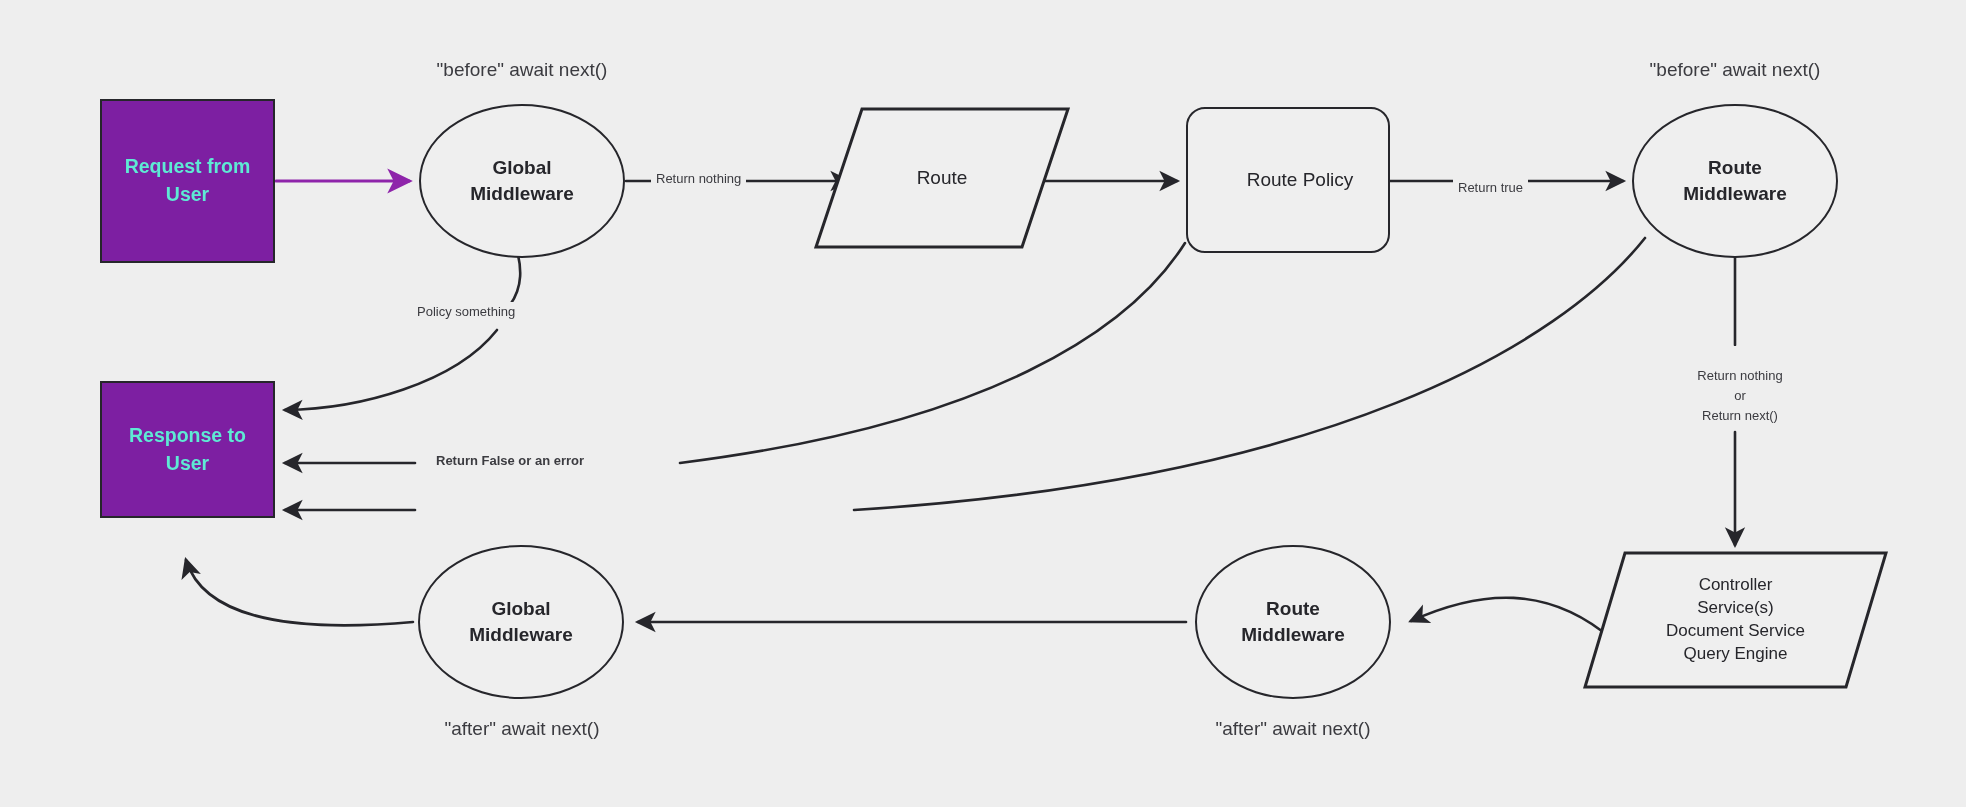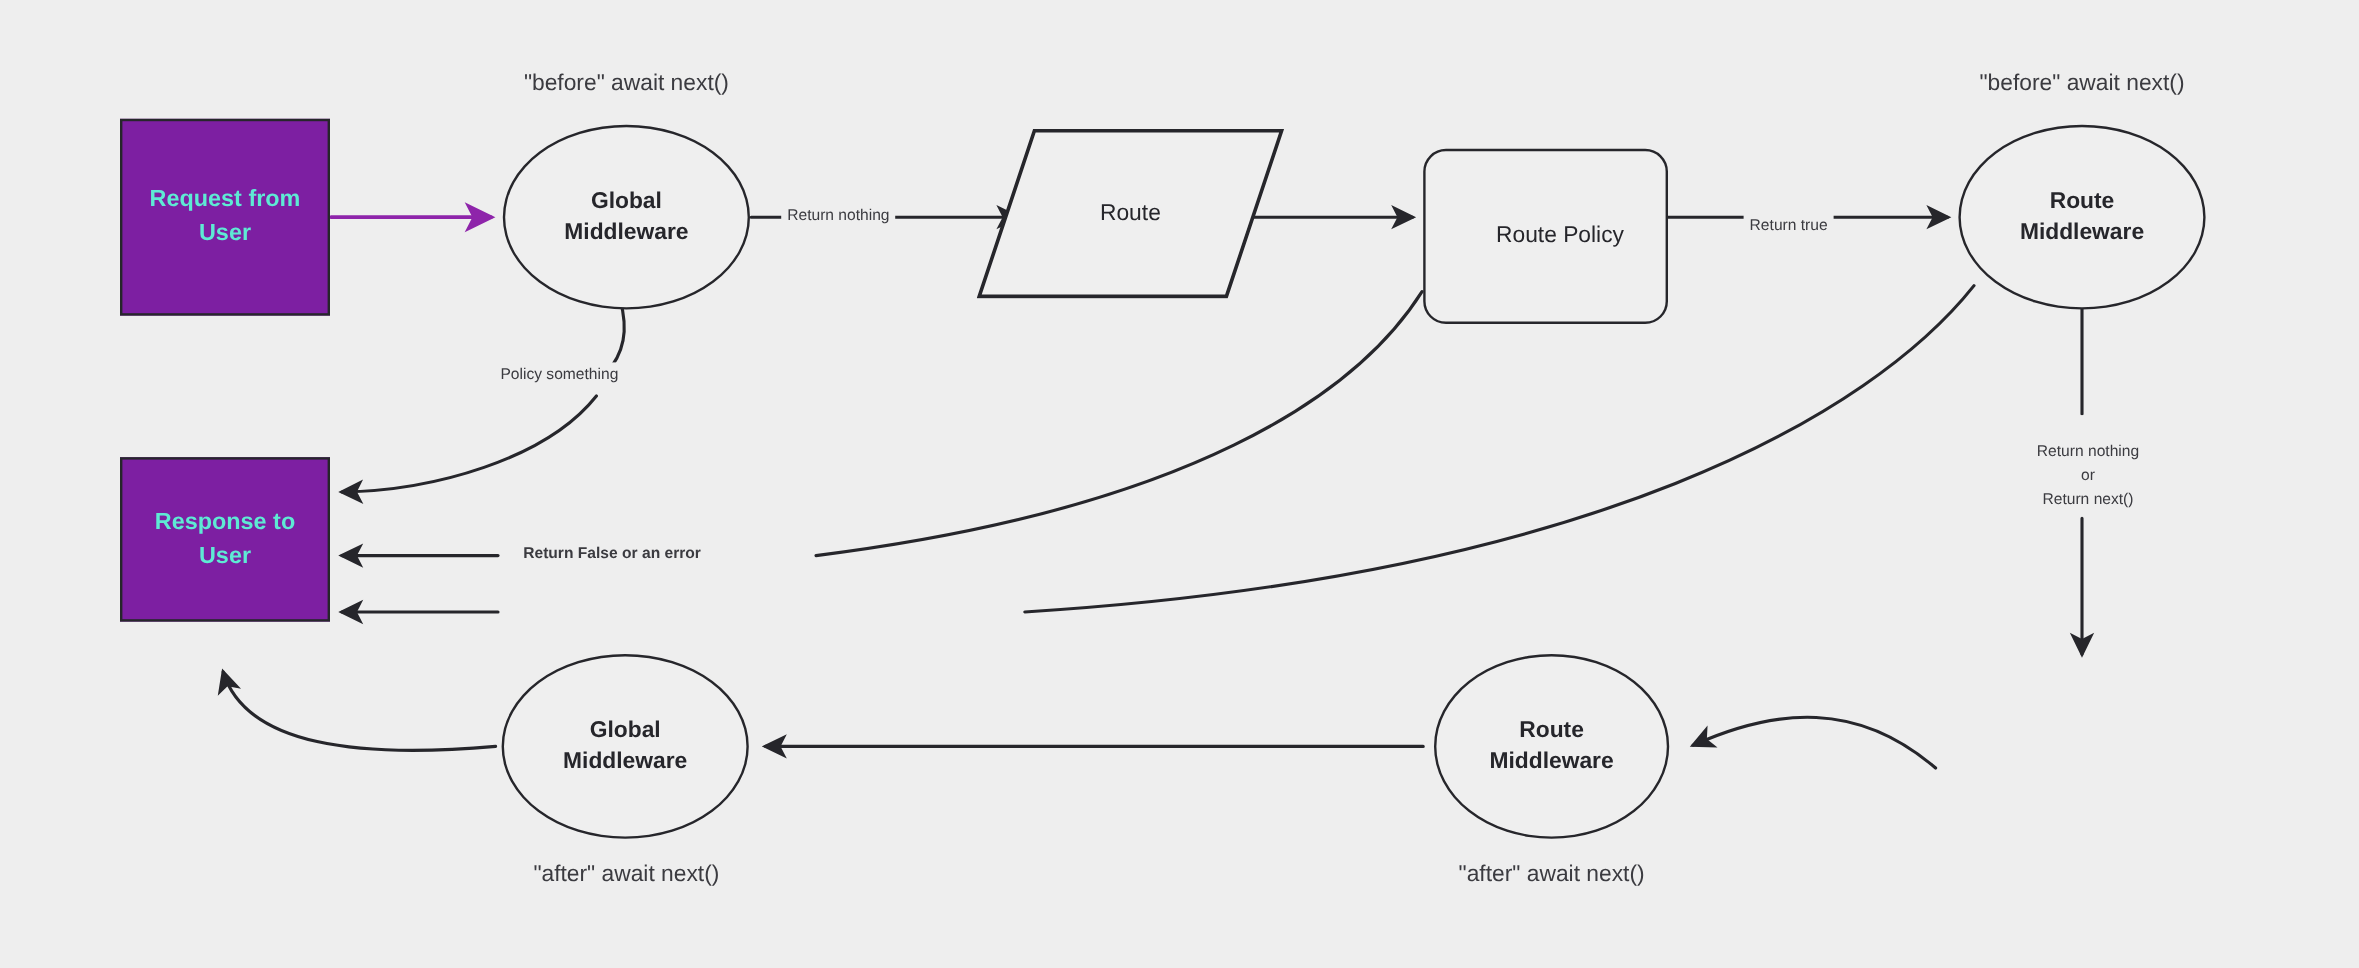--- a/index.html
+++ b/index.html
@@ -154,29 +154,38 @@
 Middleware</span>
   </div>
 
   <div class="node node-parallelogram" style="left:814px; top:107px; width:256px; height:142px;">
     <svg class="para-shape" viewBox="0 0 256 142" preserveAspectRatio="none">
       <polygon points="48,2 254,2 208,140 2,140" fill="#efefef" stroke="#26262b" stroke-width="3"></polygon>
     </svg>
     <span class="para-label" style="white-space:pre-line;">Route</span>
   </div>
 
-  <div class="node node-roundrect" style="left:1186px; top:124px; width:204px; height:146px;padding-left:24px;">
+  <div class="node node-roundrect" style="left:1186px; top:107px; width:204px; height:146px;padding-left:24px;">
     <span style="white-space:pre-line;">Route Policy</span>
   </div>
 
   <div class="node node-ellipse" style="left:1632px; top:104px; width:206px; height:154px;">
     <span style="white-space:pre-line;">Route
 Middleware</span>
   </div>
 
+  <div class="node node-parallelogram" style="left:1583px; top:551px; width:305px; height:138px; font-size:17px;">
+    <svg class="para-shape" viewBox="0 0 305 138" preserveAspectRatio="none">
+      <polygon points="42,2 303,2 263,136 2,136" fill="#efefef" stroke="#26262b" stroke-width="3"></polygon>
+    </svg>
+    <span class="para-label" style="white-space:pre-line;">Controller
+Service(s)
+Document Service
+Query Engine</span>
+  </div>
 
   <div class="node node-ellipse" style="left:1195px; top:545px; width:196px; height:154px;">
     <span style="white-space:pre-line;">Route
 Middleware</span>
   </div>
 
   <div class="node node-ellipse" style="left:418px; top:545px; width:206px; height:154px;">
     <span style="white-space:pre-line;">Global
 Middleware</span>
   </div>

